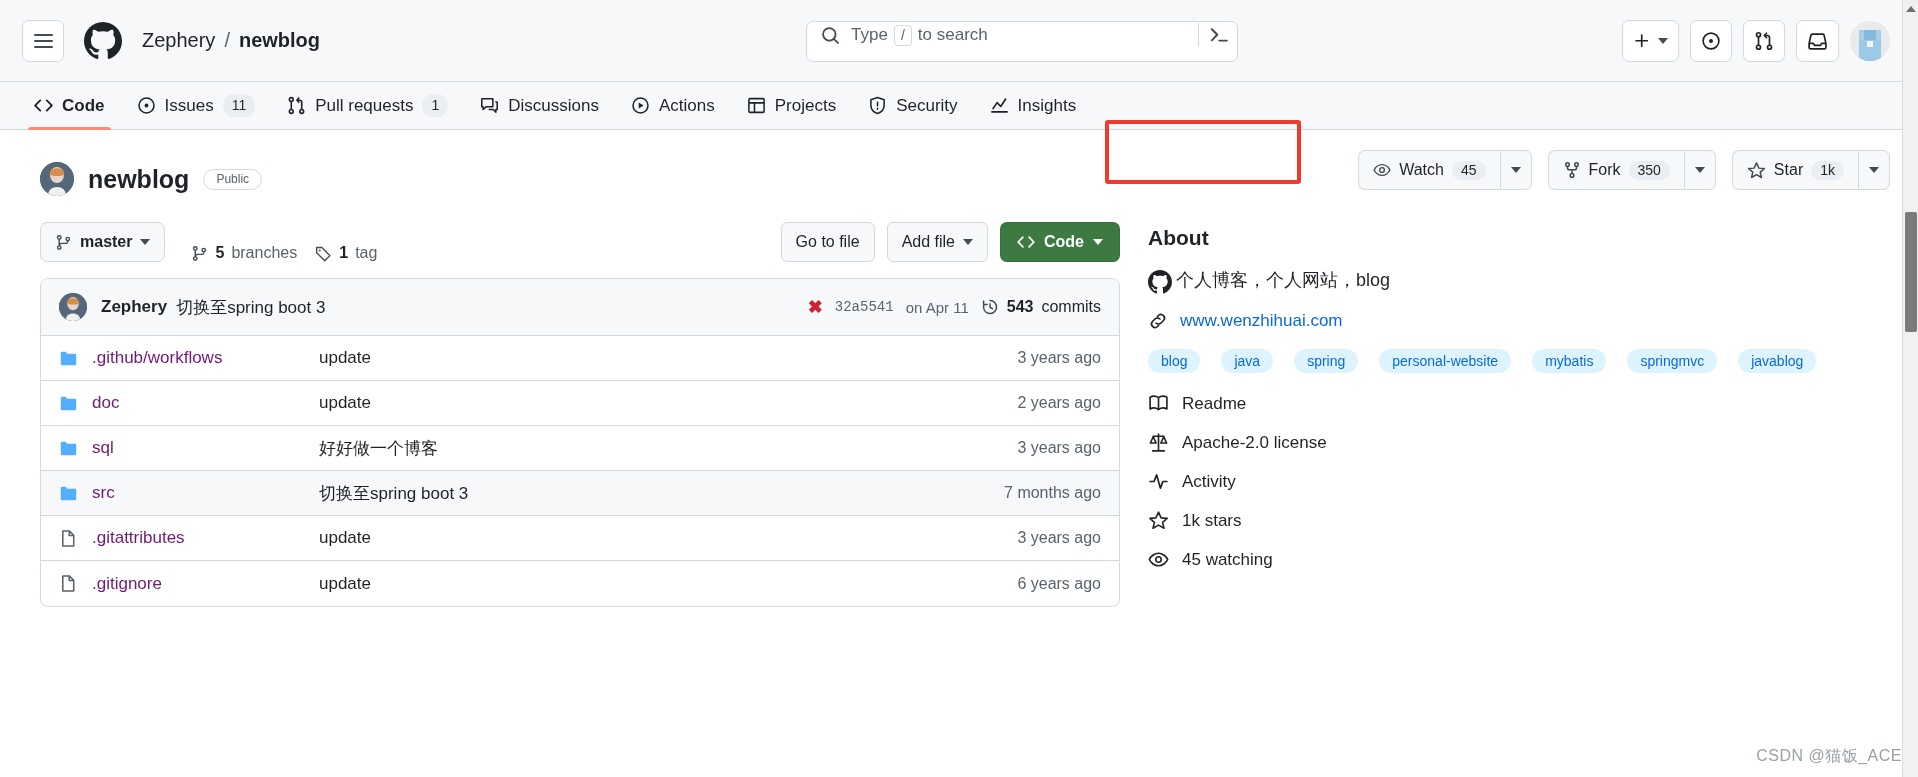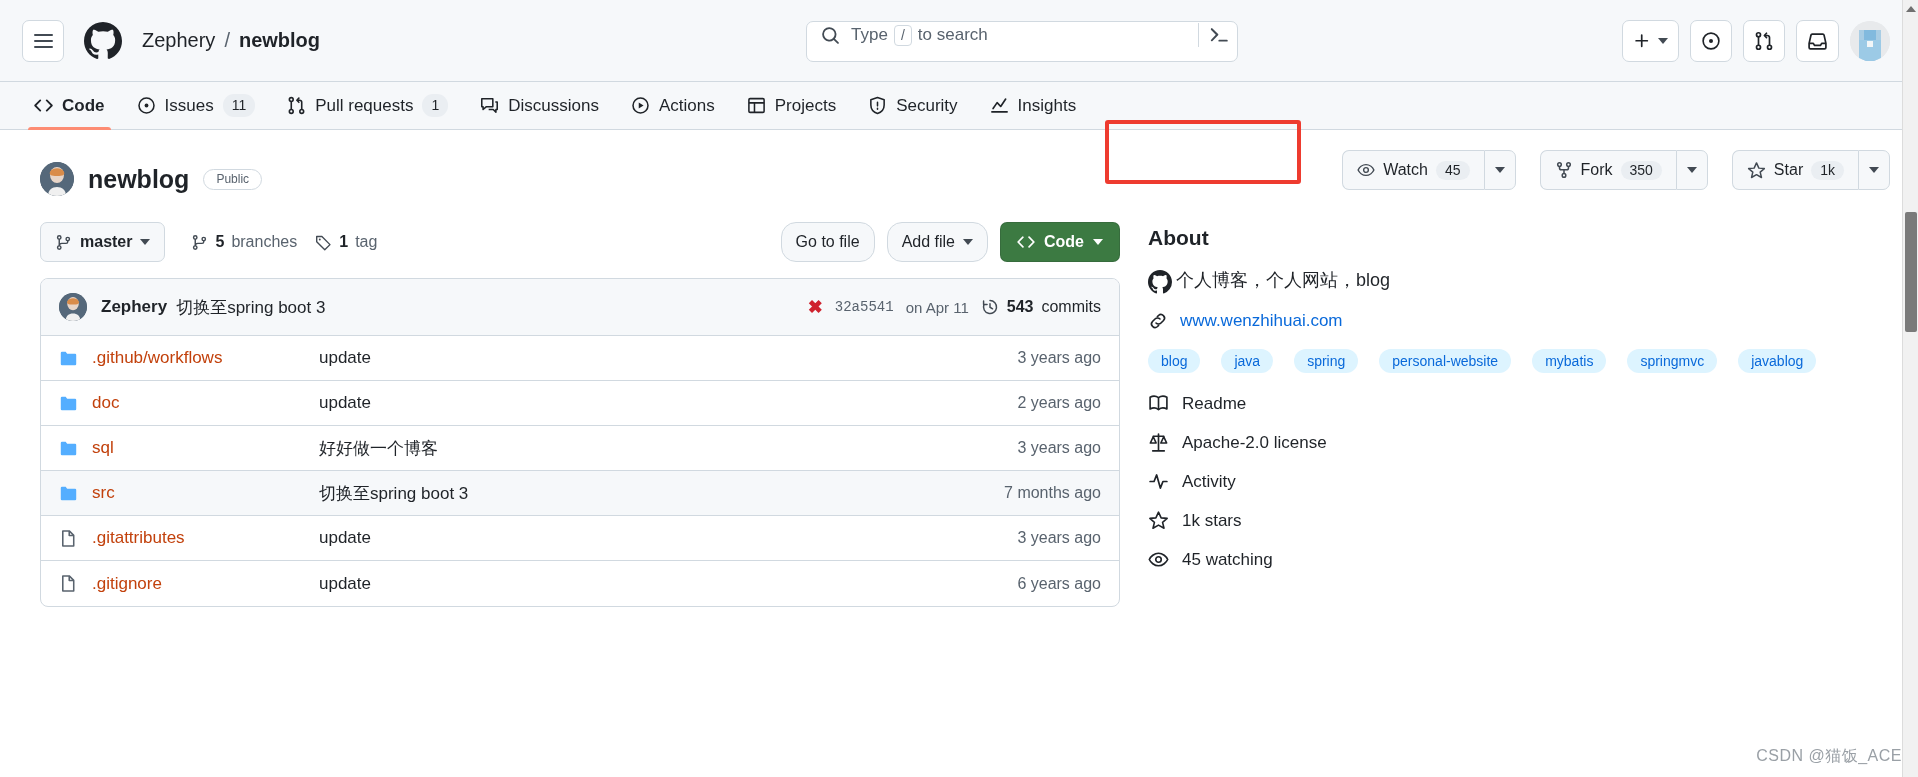--- a/index.html
+++ b/index.html
@@ -144,50 +144,50 @@
     margin-left: 14px;
     border: 1px solid #d1d9e0; border-radius: 14px;
     font-size: 12px; color: #59636e;
     padding: 2px 12px 3px;
   }
 
   .repo-actions {
     position: absolute; right: 28px; top: 20px;
     display: flex; align-items: center; gap: 0;
   }
-  .btn-group { display:flex; align-items: stretch; margin-left: 24px; }
+  .btn-group { display:flex; align-items: stretch; margin-left: 16px; }
   .btn {
     height: 40px;
     border: 1px solid #d1d9e0;
     background: #f6f8fa;
     display:flex; align-items:center; gap: 8px;
     padding: 0 14px;
     font-size: 16px; color: #1f2328;
     cursor: pointer; white-space: nowrap;
   }
   .btn.left { border-radius: 7px 0 0 7px; border-right: none; }
   .btn.right { border-radius: 0 7px 7px 0; padding: 0 10px; }
-  .btn.single { border-radius: 15px; }
+  .btn.single { border-radius: 6px; }
   .pill {
     background: #eaeef2; border-radius: 11px;
     font-size: 14px; padding: 1px 9px 2px;
   }
   .red-highlight {
     position: absolute;
     border: 4px solid #ee3b2f;
     border-radius: 3px;
     pointer-events: none;
   }
 
   
   .body-wrap { display: flex; padding: 0 28px 0 40px; gap: 28px; }
   .col-main { width: 1080px; flex: none; }
   .col-side { flex: 1; padding-top: 18px; }
 
-  .filebar { display: flex; align-items: center; padding: 14px 0 16px; }
+  .filebar { display: flex; align-items: flex-end; padding: 14px 0 16px; }
   .branch-btn {
     height: 40px; border: 1px solid #d1d9e0; border-radius: 7px;
     background:#f6f8fa; display:flex; align-items:center; gap:8px;
     padding: 0 14px; font-size: 16px; font-weight: 600; cursor:pointer;
   }
   .meta-link {
     display:flex; align-items:center; gap: 7px;
     margin-left: 26px; font-size: 16px; color: #59636e; cursor: pointer;
   }
   .meta-link b { color: #1f2328; }
@@ -218,21 +218,21 @@
 
   .frow {
     display:flex; align-items:center;
     padding: 0 18px; height: 45px;
     border-bottom: 1px solid #d1d9e0;
     font-size: 17px;
   }
   .frow:last-child { border-bottom: none; }
   .frow.alt { background: #f6f8fa; }
   .fname { width: 260px; display:flex; align-items:center; gap: 14px; }
-  .fname span.n { color:#c2410c; }
+  .fname span.n { color:#701a75; }
   .fmsg { flex:1; color:#1f2328; }
   .ftime { color:#59636e; font-size:16px; }
 
   
   .side-title { font-size: 21px; font-weight: 700; margin-bottom: 18px; }
   .side-desc { display:flex; align-items:flex-start; gap:4px; font-size:18px; margin-bottom: 17px; }
   .side-link { display:flex; align-items:flex-end; gap:12px; font-size:17px; color:#0969da; margin-bottom: 18px; cursor:pointer;}
   .topics { display:flex; flex-wrap: wrap; gap: 21px; margin-bottom: 20px; }
   .topic {
     background:#ddf4ff; color:#0969da;

